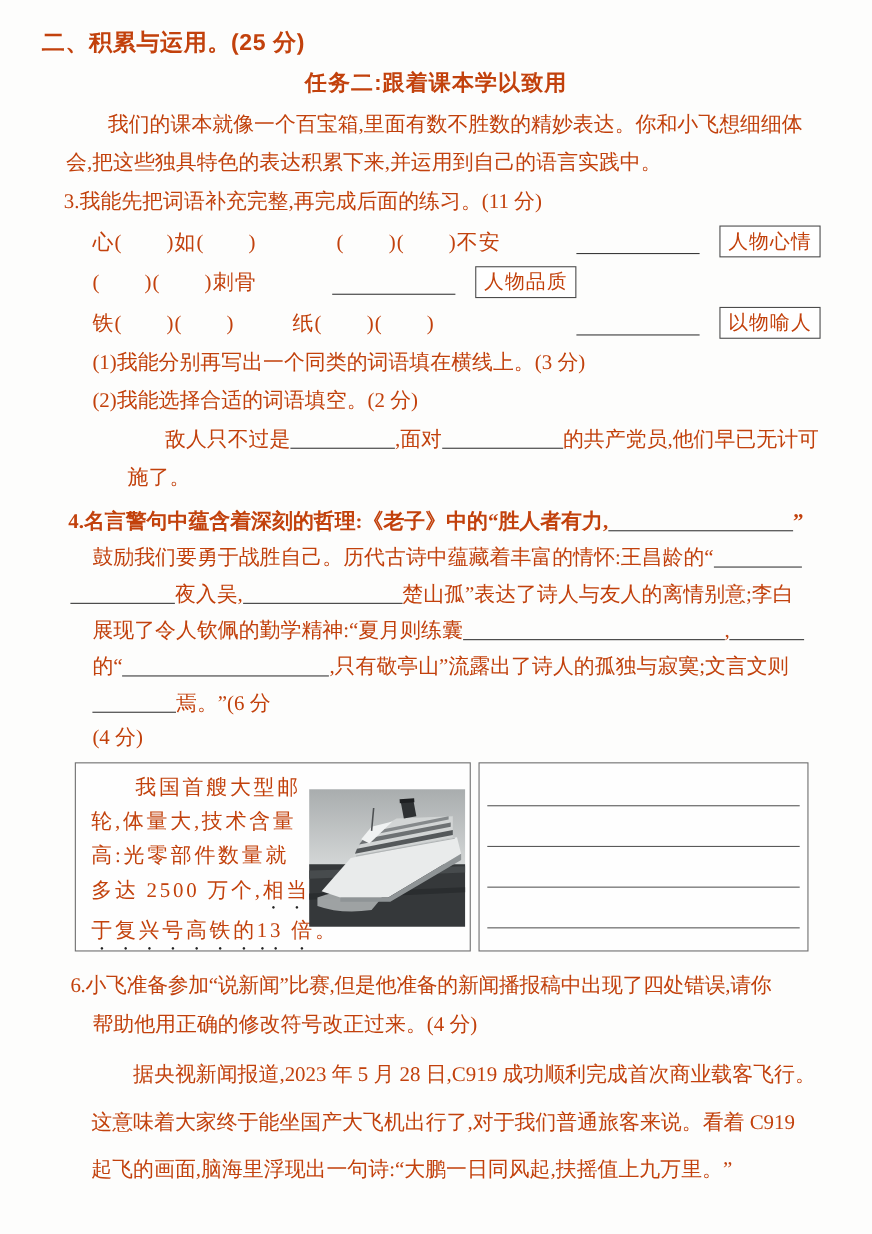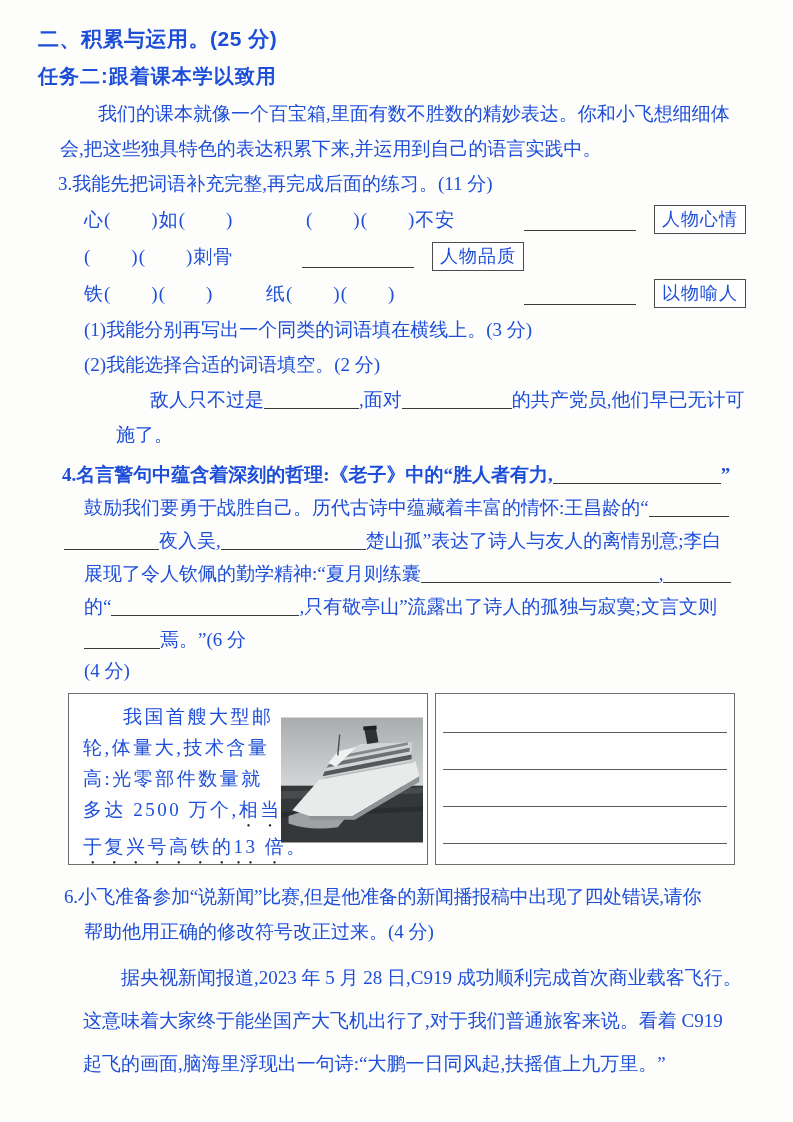--- a/index.html
+++ b/index.html
@@ -1,24 +1,24 @@
 <!DOCTYPE html>
 <html><head>
 <meta charset="utf-8">
 <style>
   html,body{margin:0;padding:0;background:#e9e9e9;}
   .page{
     width:793px;height:1122px;margin:0 auto;background:#fdfdfc;
     box-sizing:border-box;padding:24px 38px 0 38px;overflow:hidden;position:relative;
     font-family:"Liberation Serif","DejaVu Serif",serif;
-    font-size:19px;color:#1d4ed8;
+    font-size:19px;color:#c2410c;
   }
   .bsans{font-family:"Liberation Sans","DejaVu Sans",sans-serif;font-weight:bold;}
   .sec-title{font-size:21px;line-height:30px;letter-spacing:.5px;}
-  .task-title{font-size:20px;line-height:30px;margin-top:7px;letter-spacing:1px;}
+  .task-title{text-align:center;font-size:20px;line-height:30px;margin-top:7px;letter-spacing:1px;}
   .intro{margin-left:22px;margin-top:5px;}
   .intro .ln{line-height:35px;}
   .ind2{text-indent:38px;}
   .ln{white-space:nowrap;}
   .q3stem{margin-left:20px;line-height:35px;}
   .bl{display:inline-block;border-bottom:1.4px solid #3a3a3a;height:14px;vertical-align:-3px;}
   .wcrow{display:flex;align-items:center;height:37px;margin-left:46px;}
   .wcl{width:222px;letter-spacing:1px;}
   .wcm{width:218px;letter-spacing:1px;}
   .wcm.shift{margin-left:-40px;width:258px;}

